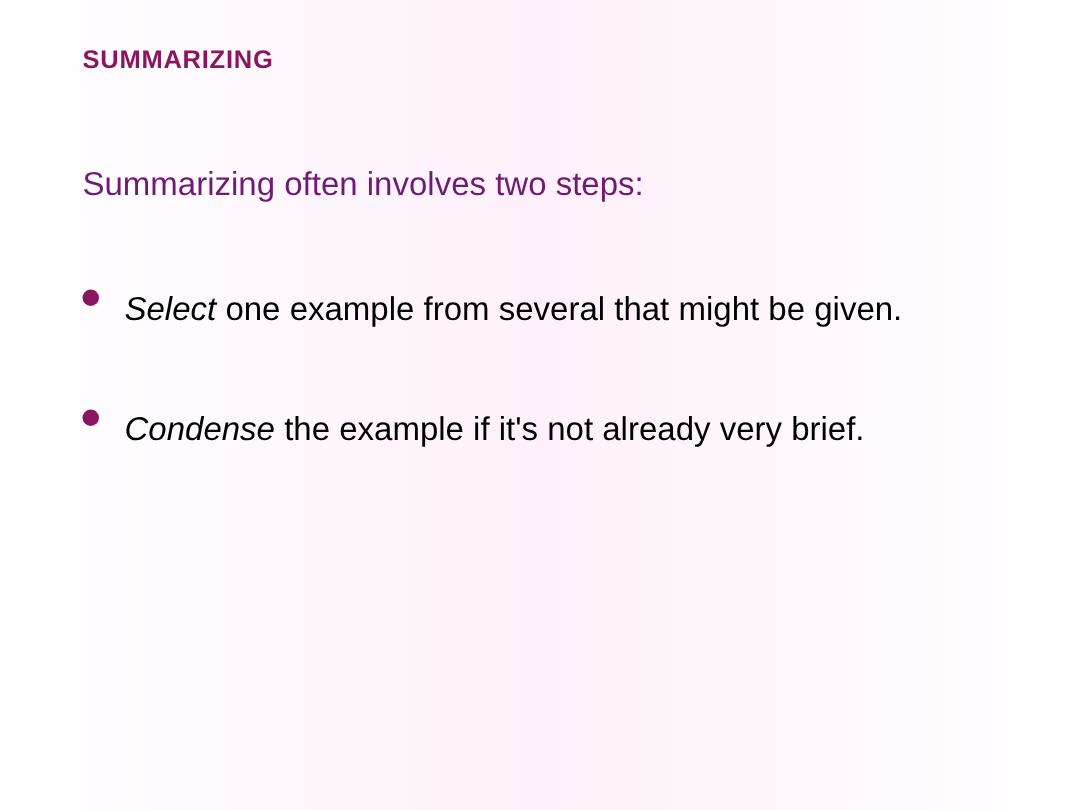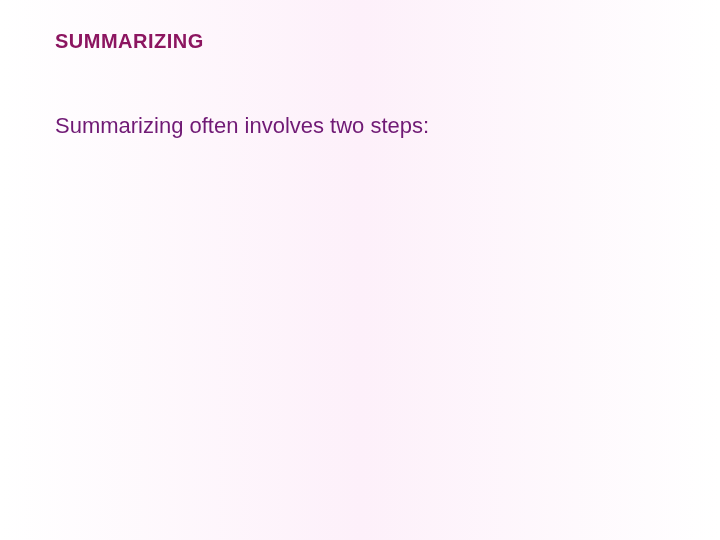--- a/index.html
+++ b/index.html
@@ -4,21 +4,21 @@
 <style>
   * { margin: 0; padding: 0; box-sizing: border-box; }
   html, body { width: 720px; height: 540px; }
   body {
     background: linear-gradient(to right, #ffffff 0%, #fdf0fa 50%, #ffffff 100%);
     font-family: Verdana, Geneva, sans-serif;
     color: #000;
     padding: 30px 55px 30px 55px;
   }
   .title {
-    font-size: 20px;
+    font-size: 17px;
     font-weight: bold;
     color: #8c1560;
     letter-spacing: 0.5px;
     margin-bottom: 60px;
   }
   .intro {
     font-size: 22px;
     color: #701a75;
     margin-bottom: 55px;
   }
@@ -47,13 +47,21 @@
   }
 </style>
 </head>
 <body>
 
 <h1 class="title">SUMMARIZING</h1>
 
 <p class="intro">Summarizing often involves two steps:</p>
 
 <ul class="bullet-list">
+  <li class="bullet-item">
+    <span class="bullet-marker"></span>
+    <span class="lead-word">Select</span><span> one example from several that might be given.</span>
+  </li>
+  <li class="bullet-item">
+    <span class="bullet-marker"></span>
+    <span class="lead-word">Condense</span><span> the example if it's not already very brief.</span>
+  </li>
 </ul>
 
 </body></html>

